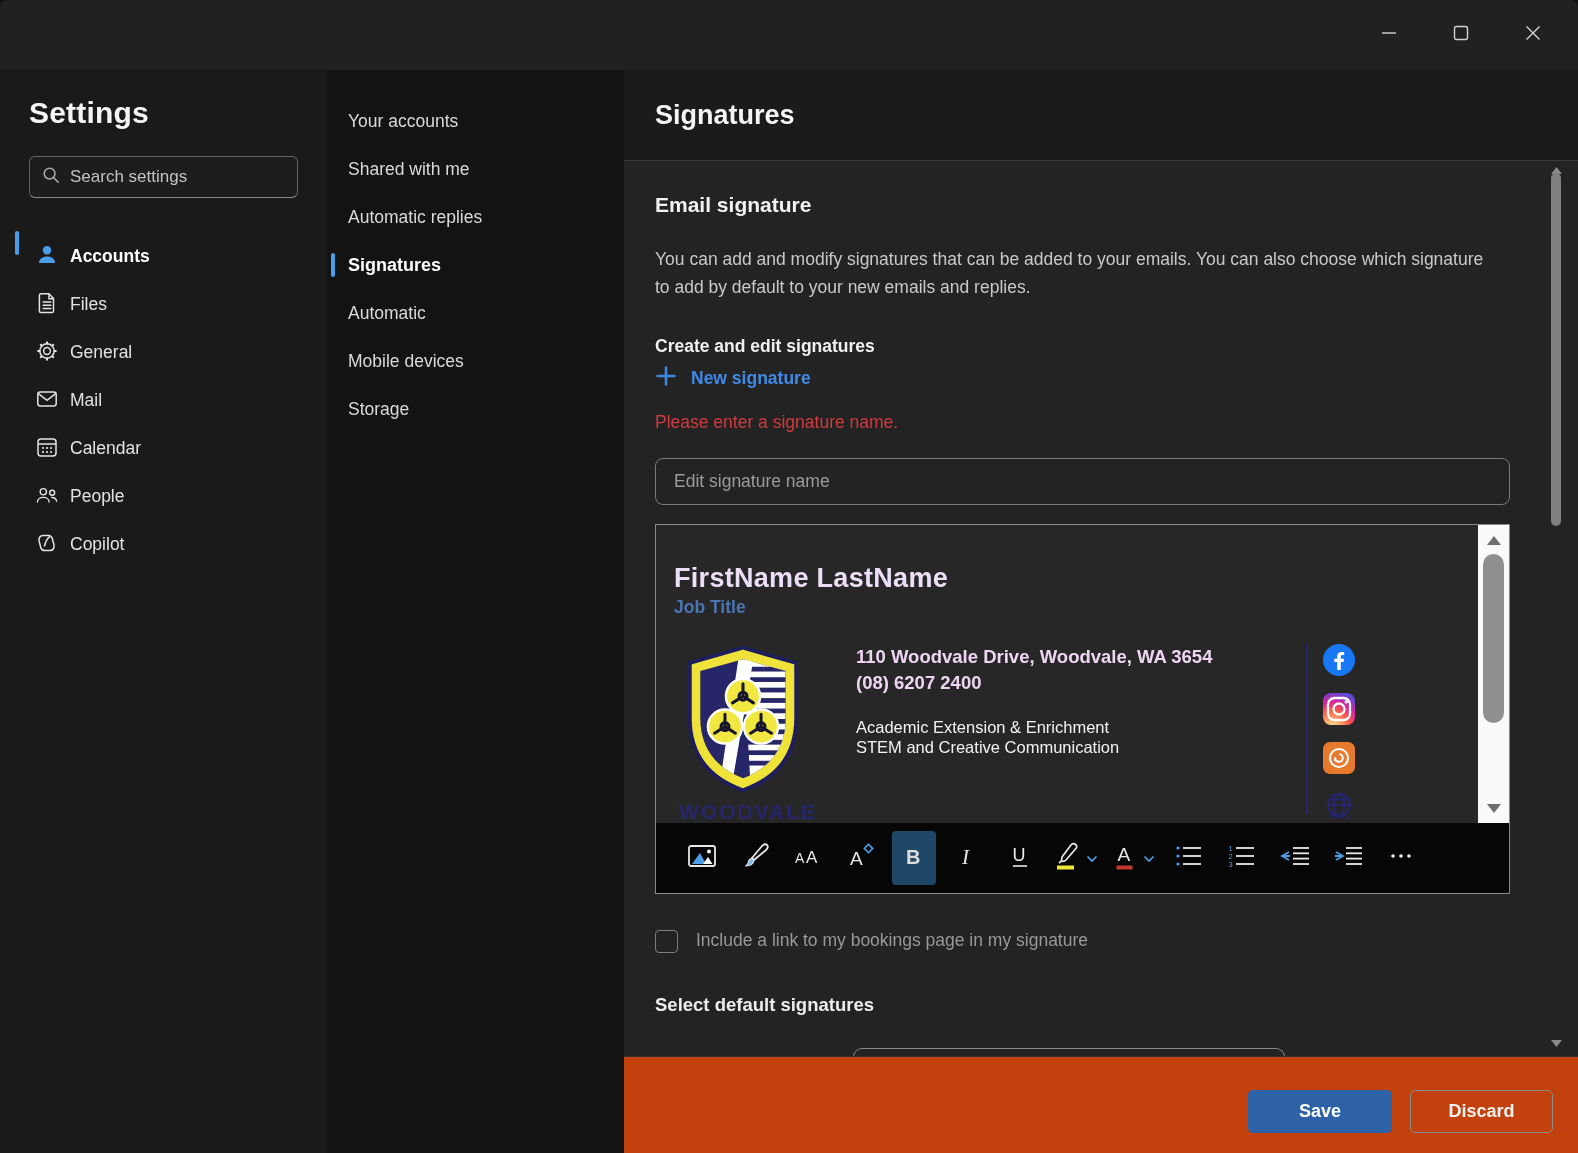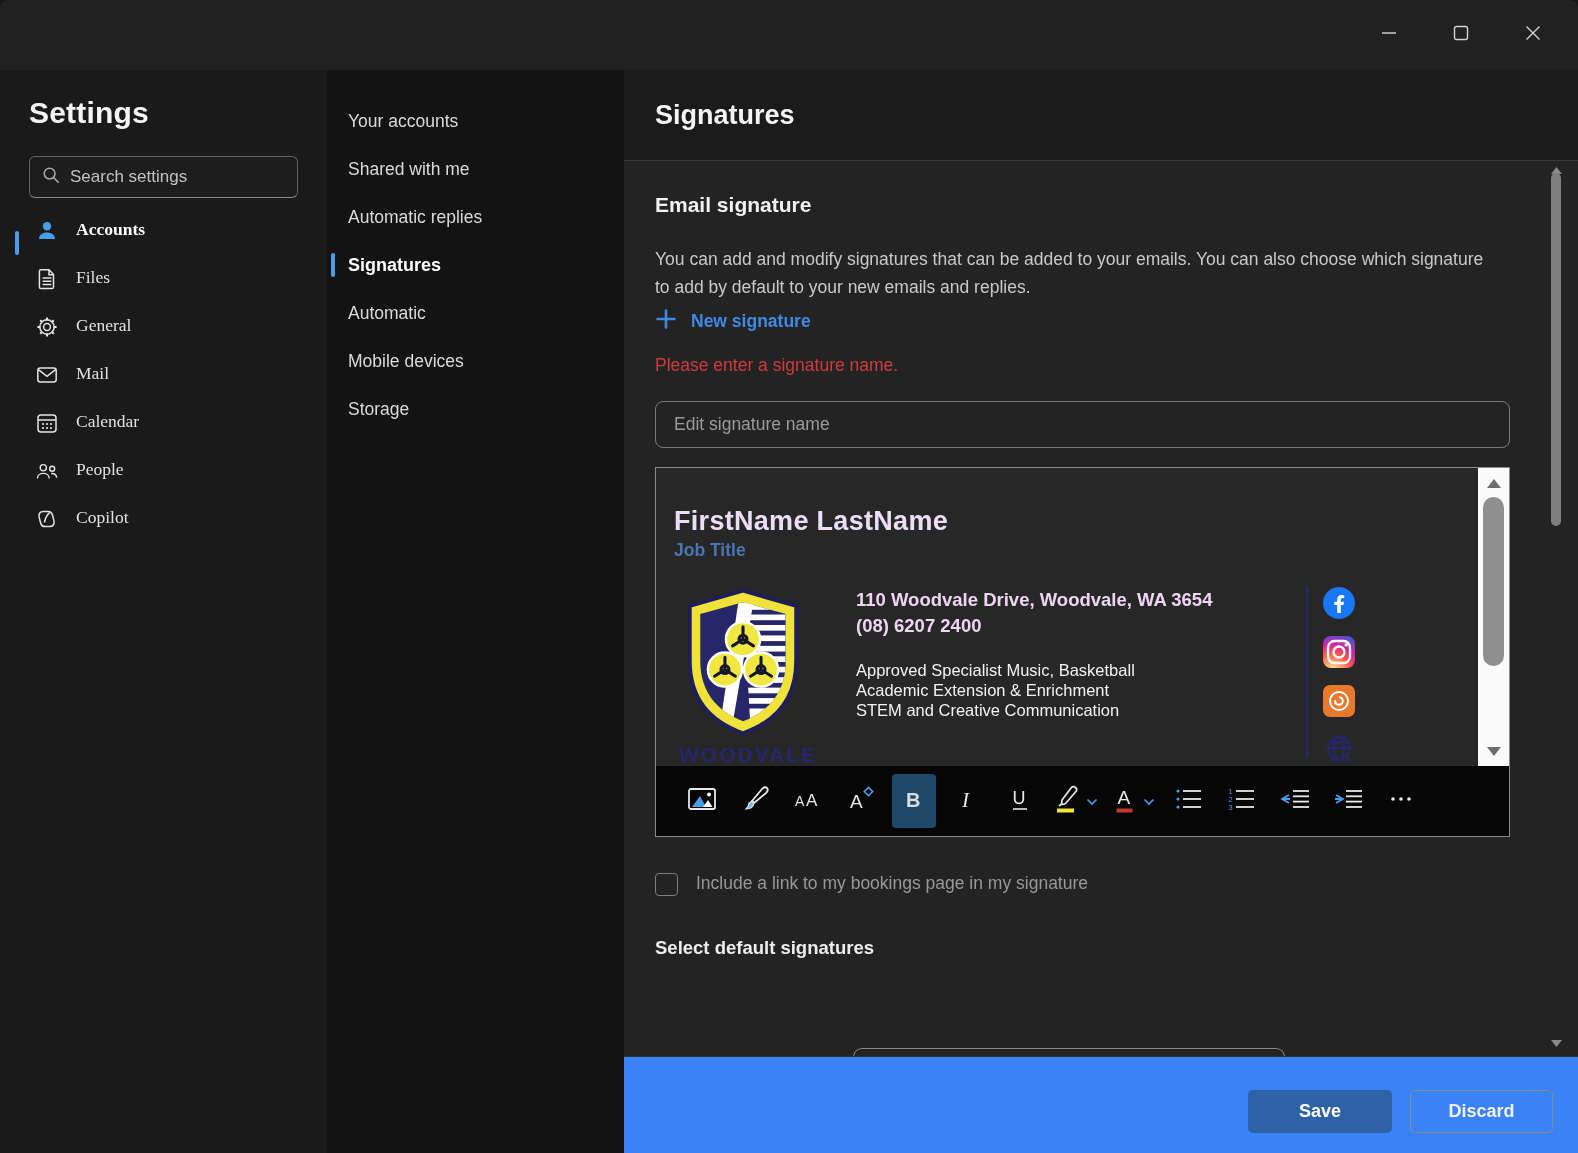--- a/index.html
+++ b/index.html
@@ -16,22 +16,22 @@
   
   .app { position:absolute; top:70px; left:0; width:1578px; height:1083px; display:flex; }
   .col1 { width:327px; background:#1a1a1a; padding:0 29px; flex:none; }
   .settings-title { margin-top:26px; font-size:30px; font-weight:700; color:#f5f5f5; letter-spacing:.2px; }
   .search-box { margin-top:26px; height:42px; border:1px solid #636363; border-bottom-color:#8a8a8a;
     border-radius:6px; background:#1d1d1d; display:flex; align-items:center; padding:12px 11px; gap:9px; }
   .search-box input { flex:1; background:transparent; border:none; outline:none;
     font-family:inherit; font-size:17px; color:#e3e3e3; }
   .search-box input::placeholder { color:#c2c2c2; }
   .nav1 { margin-top:21px; }
-  .nav1-item { height:48px; display:flex; align-items:flex-start; gap:17px; position:relative;
-    padding-left:6px; cursor:default;font-family:Liberation Serif, serif; }
+  .nav1-item { height:48px; display:flex; align-items:flex-end; gap:11px; position:relative;
+    padding-left:6px; cursor:default; }
   .nav1-item .indicator { position:absolute; left:-14px; top:12px; width:4px; height:24px;
     border-radius:2px; background:#4a9ee8; }
   .nav1-label { font-size:17.5px; color:#e2e2e2; }
   .nav1-item.selected .nav1-label { font-weight:700; color:#ffffff; }
   .nav-icon { width:24px; height:24px; display:flex; align-items:center; justify-content:center; }
   .col2 { width:297px; background:#131313; padding-top:27px; flex:none; }
   .nav2-item { height:48px; display:flex; align-items:center; padding-left:21px; position:relative; cursor:default; }
   .nav2-item .indicator { position:absolute; left:4px; top:12px; width:4px; height:24px;
     border-radius:2px; background:#4a9ee8; }
   .nav2-label { font-size:17.5px; color:#dadada; }
@@ -84,21 +84,21 @@
   .cb-label { font-size:17.5px; color:#989898; }
   .default-sig-title { margin-top:36px; font-size:18.5px; font-weight:700; color:#ededed; line-height:26px; }
   .partial-dropdown { position:absolute; left:229px; top:887px; width:432px; height:12px;
     border:1px solid #8a8a8a; border-bottom:none; border-radius:9px 9px 0 0; background:#232323; }
   
   .page-scroll { position:absolute; top:0; bottom:0; right:12px; width:20px; }
   .pg-arrow { position:absolute; left:0; width:20px; height:14px; display:flex; align-items:center; justify-content:center; }
   .pg-arrow.up { top:2px; } .pg-arrow.down { bottom:6px; }
   .pg-thumb { position:absolute; left:5px; top:12px; width:10px; height:353px; background:#7f7f7f; border-radius:5px; }
   
-  .main-footer { height:97px; background:#3b82f6; border-top:1px solid #2f2f2f; flex:none; position:relative; }
+  .main-footer { height:97px; background:#c2410c; border-top:1px solid #2f2f2f; flex:none; position:relative; }
   .btn { position:absolute; top:33px; height:43px; border-radius:5px; font-family:inherit;
     font-size:18px; font-weight:700; cursor:default; display:flex; align-items:center; justify-content:center; }
   .btn-save { left:624px; width:144px; background:#2d62a6; color:#ffffff; border:none; }
   .btn-discard { left:786px; width:143px; background:transparent; color:#f2f2f2; border:1px solid #8a8a8a; }
 </style>
 </head>
 <body>
 
 <div class="titlebar">
   <div class="win-btn">
@@ -246,20 +246,21 @@
 
   <div class="main">
     <div class="main-header">
       <div class="main-title">Signatures</div>
     </div>
     <div class="main-divider"></div>
 
     <div class="main-body">
       <div class="section-title">Email signature</div>
       <div class="section-desc">You can add and modify signatures that can be added to your emails. You can also choose which signature to add by default to your new emails and replies.</div>
+      <div class="create-label">Create and edit signatures</div>
 
       <div class="new-sig">
         <span>
           <svg width="22" height="22" viewBox="0 0 22 22">
               <path d="M11 2.5 V19.5 M2.5 11 H19.5" stroke="#3f87e0" stroke-width="2.6" stroke-linecap="round"></path>
             </svg>
         </span>
         <span>New signature</span>
       </div>
 
@@ -312,21 +313,20 @@
                   </g>
                 </svg>
               </span>
               <div class="logo-caption">WOODVALE</div>
             </div>
 
             <div class="sig-addr">
               <div class="addr-line">110 Woodvale Drive, Woodvale, WA 3654</div>
               <div class="addr-line">(08) 6207 2400</div>
               <div class="detail-lines" id="detailLines">
-                  <div class="detail-line">Approved Specialist Music, Basketball</div>
                   <div class="detail-line">Academic Extension &amp; Enrichment</div>
                   <div class="detail-line">STEM and Creative Communication</div>
                 </div>
             </div>
 
             <div class="sig-vline"></div>
             <div class="sig-social" id="socialCol">
                 <span><svg class="social-icon" viewBox="0 0 32 32">
                     <circle cx="16" cy="16" r="16" fill="#1877f2"></circle>
                     <path d="M17.8 26v-8h2.7l.5-3.2h-3.2v-2c0-.9.4-1.8 1.9-1.8h1.5V8.2s-1.3-.2-2.6-.2c-2.7 0-4.4 1.6-4.4 4.5V14.8h-2.9V18h2.9v8z" fill="#ffffff"></path>

